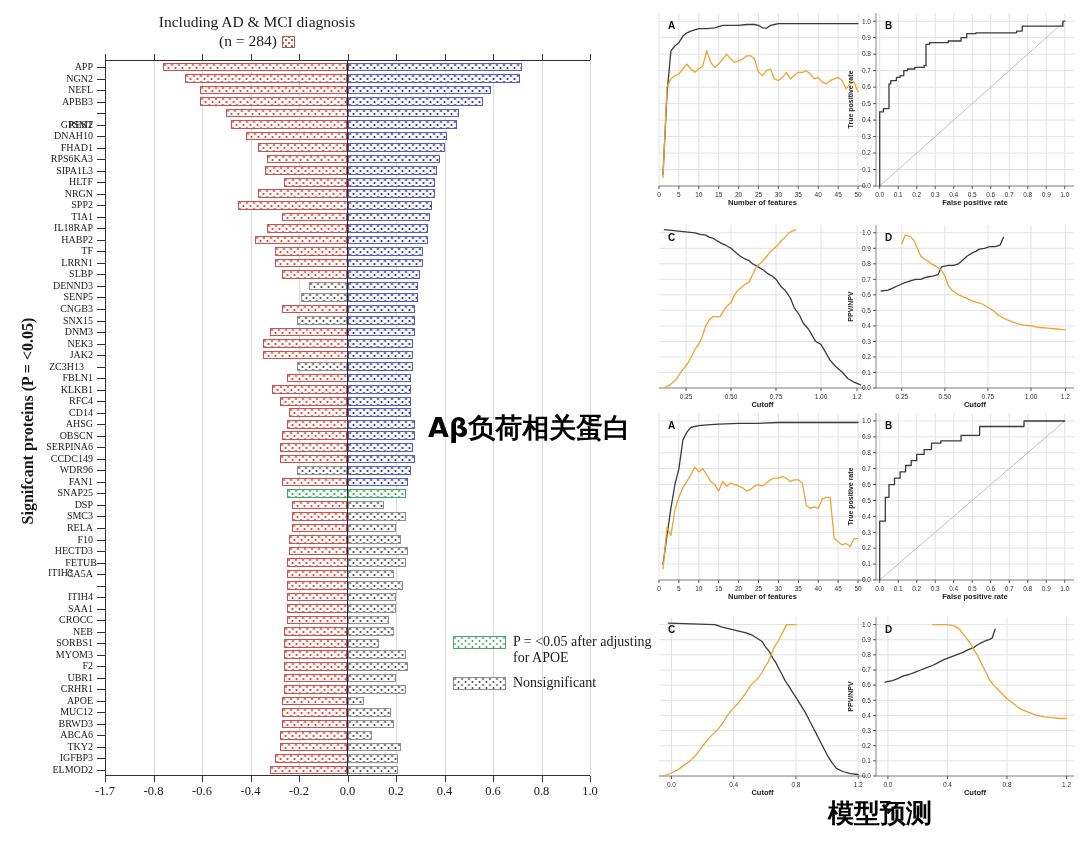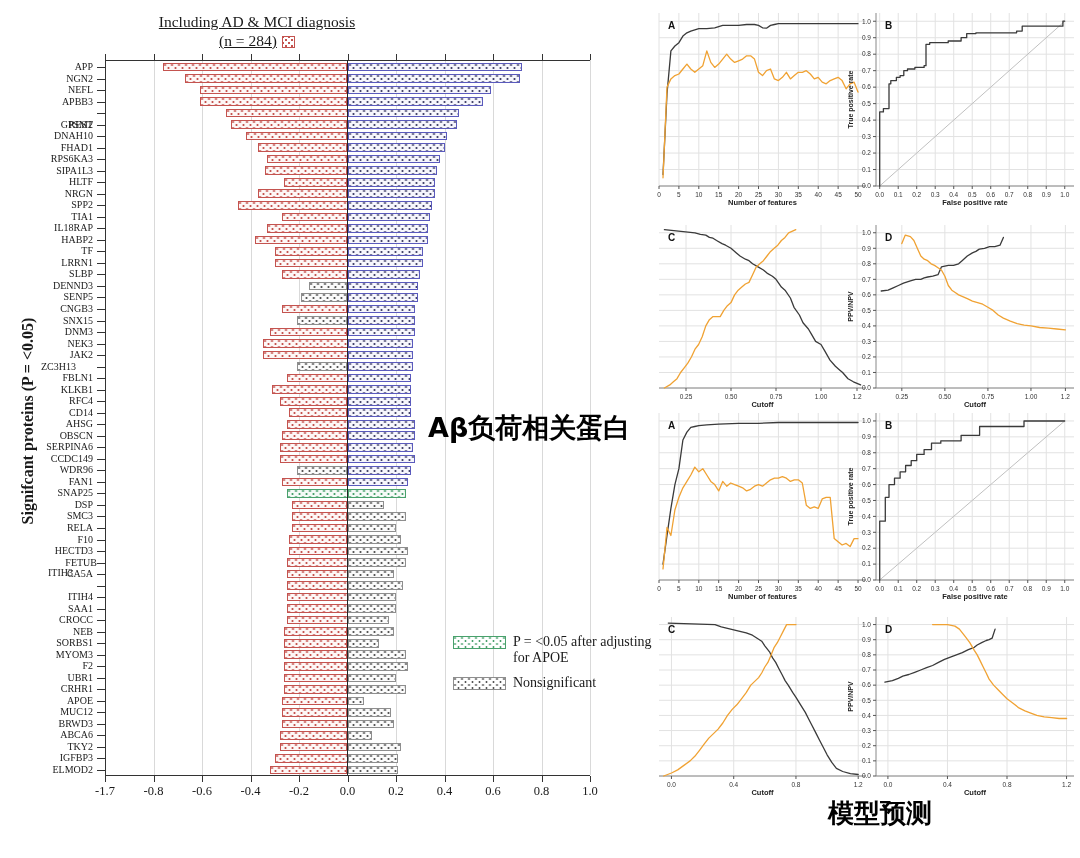--- a/index.html
+++ b/index.html
@@ -49,21 +49,21 @@
   #model-annotation{left:828px;top:796px;font-size:26px;}
   
   .panel{position:absolute;font-family:"Liberation Sans",sans-serif;}
   svg text{font-family:"Liberation Sans",sans-serif;}
 </style>
 </head>
 <body>
 
 <div id="canvas">
 
-  <div class="hdr" style="left:122px;top:12px;width:270px;text-decoration:underline;">
+  <div class="hdr" style="left:122px;top:12px;width:270px;">
     <div>Including AD &amp; MCI diagnosis</div>
     <div><span>(n = 284)</span><span class="swatch" style="border-color:#c4534f;--dot:#c4534f;"></span></div>
   </div>
   <div class="hdr" style="left:360px;top:12px;width:230px;">
   </div>
 
   <div id="y-axis-title">Signifcant proteins (P = &lt;0.05)</div>
 
   <div id="tornado-plot" class="abs" style="left:0;top:0;width:655px;height:858px;">
       <div class="gridline" style="left: 105px; top: 60px; height: 715px;"></div>
@@ -173,21 +173,21 @@
       <div class="bar red" style="left: 269.9px; width: 77.6px; top: 327.766px;"></div>
       <div class="bar blue" style="left: 347.5px; width: 67.9px; top: 327.766px;"></div>
       <div class="rowlabel" style="left: 0px; width: 93px; top: 338.59px;">NEK3</div>
       <div class="rowtick" style="left: 97px; width: 8px; top: 343.59px;"></div>
       <div class="bar red" style="left: 262.625px; width: 84.875px; top: 339.29px;"></div>
       <div class="bar blue" style="left: 347.5px; width: 65.475px; top: 339.29px;"></div>
       <div class="rowlabel" style="left: 0px; width: 93px; top: 350.115px;">JAK2</div>
       <div class="rowtick" style="left: 97px; width: 8px; top: 355.115px;"></div>
       <div class="bar red" style="left: 262.625px; width: 84.875px; top: 350.815px;"></div>
       <div class="bar blue" style="left: 347.5px; width: 65.475px; top: 350.815px;"></div>
-      <div class="rowlabel" style="left: 0px; width: 76px; top: 361.639px;">ZC3H13</div>
+      <div class="rowlabel" style="left: 8px; width: 76px; top: 361.639px;">ZC3H13</div>
       <div class="rowtick" style="left: 97px; width: 8px; top: 366.639px;"></div>
       <div class="bar gray" style="left: 296.575px; width: 50.925px; top: 362.339px;"></div>
       <div class="bar blue" style="left: 347.5px; width: 65.475px; top: 362.339px;"></div>
       <div class="rowlabel" style="left: 0px; width: 93px; top: 373.164px;">FBLN1</div>
       <div class="rowtick" style="left: 97px; width: 8px; top: 378.164px;"></div>
       <div class="bar red" style="left: 286.875px; width: 60.625px; top: 373.864px;"></div>
       <div class="bar blue" style="left: 347.5px; width: 63.05px; top: 373.864px;"></div>
       <div class="rowlabel" style="left: 0px; width: 93px; top: 384.689px;">KLKB1</div>
       <div class="rowtick" style="left: 97px; width: 8px; top: 389.689px;"></div>
       <div class="bar red" style="left: 272.325px; width: 75.175px; top: 385.389px;"></div>

